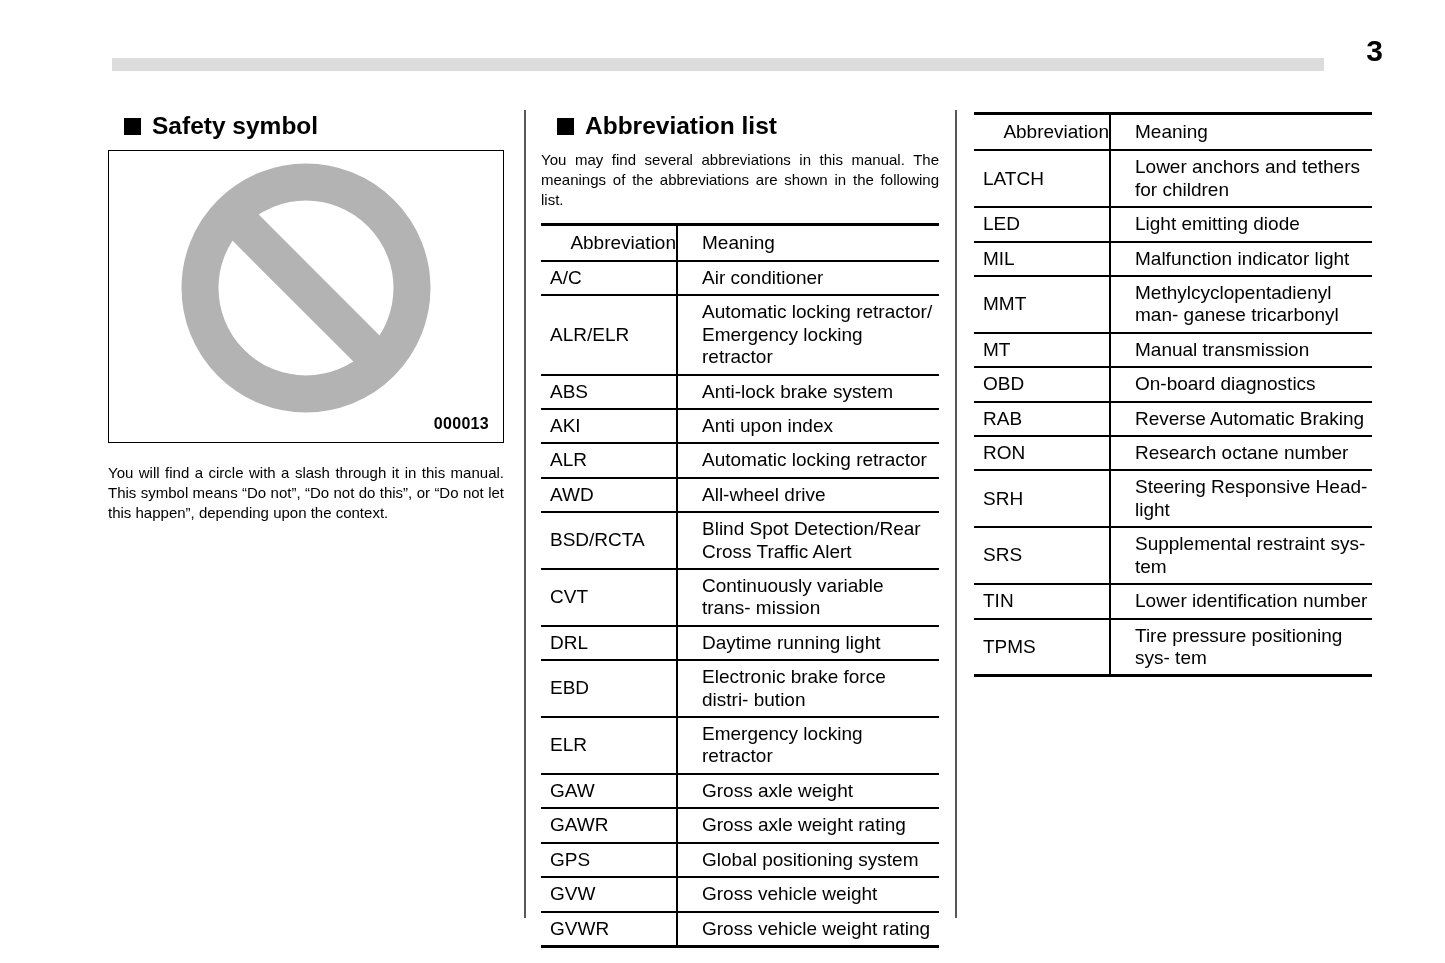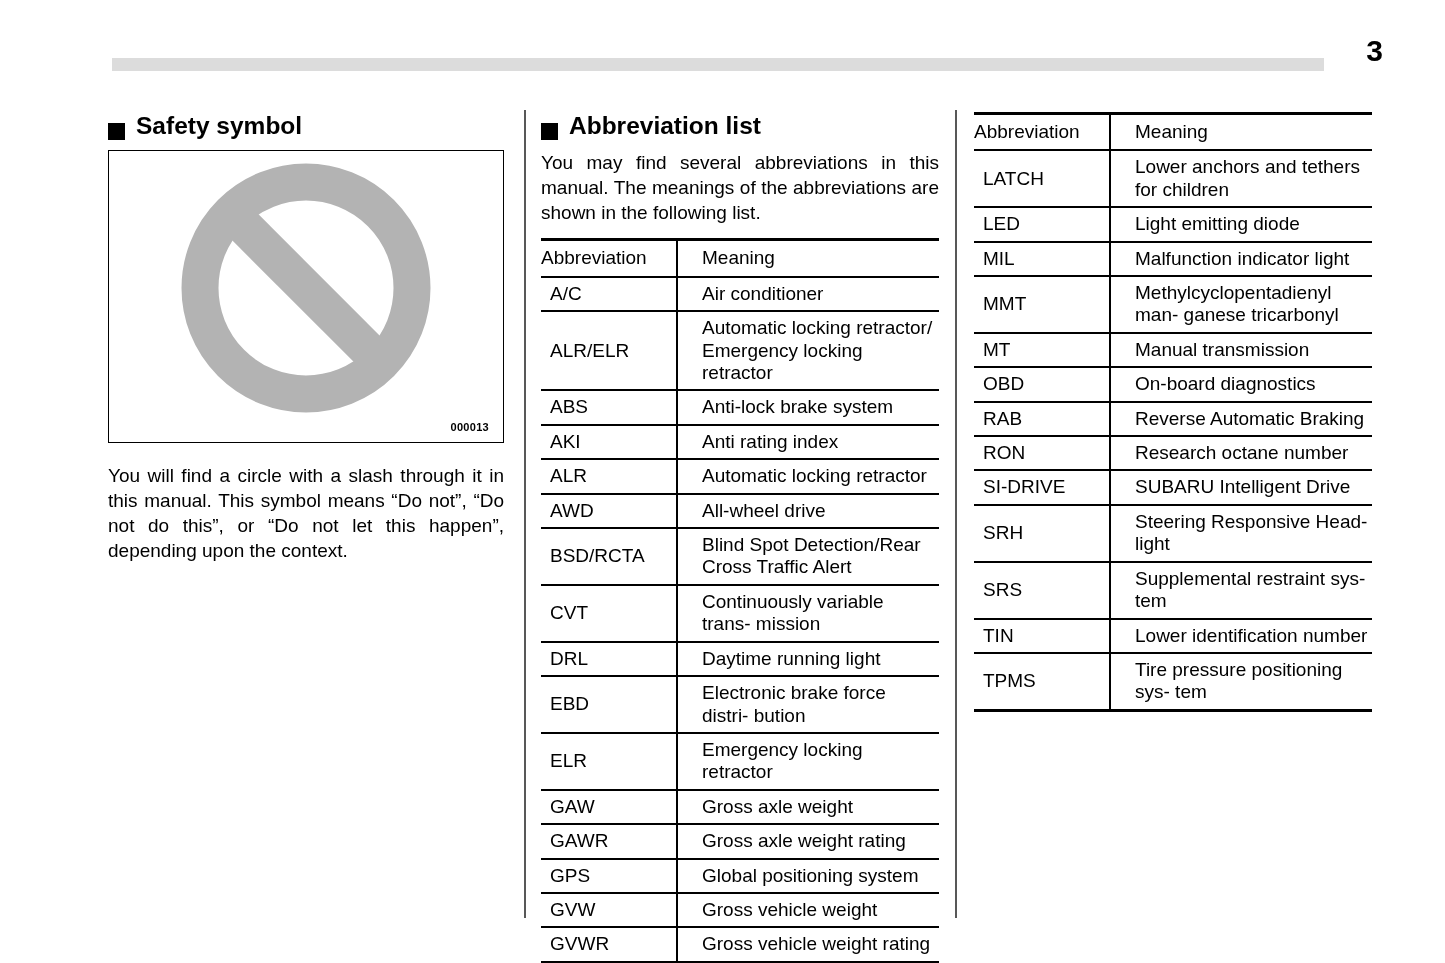--- a/index.html
+++ b/index.html
@@ -53,23 +53,23 @@
   }
   .col-1 { left: 108px; width: 400px; }
   .col-2 { left: 541px; width: 400px; }
   .col-3 { left: 974px; width: 400px; }
 
   
   .section-heading {
     font-size: 24.5px;
     font-weight: bold;
     line-height: 1.15;
-    margin: 0 0 10px 0;
+    margin: 0 0 10px 16px;
     display: flex;
-    align-items: flex-end;
+    align-items: center;
     white-space: nowrap;
   }
   .heading-square {
     display: inline-block;
     width: 17px;
     height: 17px;
     background: #000000;
     margin-right: 11px;
     flex: 0 0 auto;
   }
@@ -87,28 +87,28 @@
   .figure-box svg {
     position: absolute;
     left: 50%;
     top: 12px;
     transform: translateX(-50%);
   }
   .figure-code {
     position: absolute;
     right: 14px;
     bottom: 9px;
-    font-size: 11px;
+    font-size: 16px;
     font-weight: bold;
     letter-spacing: 0.3px;
   }
 
   
   .body-text {
-    font-size: 19px;
+    font-size: 15px;
     line-height: 1.32;
     text-align: justify;
     text-justify: inter-word;
     margin: 20px 0 0 0;
     width: 396px;
   }
   .body-text.intro {
     width: 398px;
     margin-top: 0px;
   }
@@ -137,21 +137,21 @@
     text-align: center;
     padding-top: 6px;
     padding-bottom: 6px;
   }
   .abbr-table .c-abbr {
     width: 135px;
     padding-left: 9px;
     border-right: 2px solid #000000;
     text-align: left;
   }
-  .abbr-table thead .c-abbr { text-align: left; padding-left: 0; }
+  .abbr-table thead .c-abbr { text-align: right; padding-left: 0; }
   .abbr-table .c-mean {
     padding-left: 24px;
     padding-right: 4px;
     text-align: left;
   }
   .abbr-table tbody tr:last-child td {
     border-bottom: 3.5px solid #000000;
   }
 </style>
 </head>
@@ -205,21 +205,21 @@
         <tr>
           <td class="c-abbr">ALR/ELR</td>
           <td class="c-mean">Automatic locking retractor/ Emergency locking retractor</td>
         </tr>
         <tr>
           <td class="c-abbr">ABS</td>
           <td class="c-mean">Anti-lock brake system</td>
         </tr>
         <tr>
           <td class="c-abbr">AKI</td>
-          <td class="c-mean">Anti rating index</td>
+          <td class="c-mean">Anti upon index</td>
         </tr>
         <tr>
           <td class="c-abbr">ALR</td>
           <td class="c-mean">Automatic locking retractor</td>
         </tr>
         <tr>
           <td class="c-abbr">AWD</td>
           <td class="c-mean">All-wheel drive</td>
         </tr>
         <tr>
@@ -301,24 +301,20 @@
         </tr>
         <tr>
           <td class="c-abbr">RAB</td>
           <td class="c-mean">Reverse Automatic Braking</td>
         </tr>
         <tr>
           <td class="c-abbr">RON</td>
           <td class="c-mean">Research octane number</td>
         </tr>
         <tr>
-          <td class="c-abbr">SI-DRIVE</td>
-          <td class="c-mean">SUBARU Intelligent Drive</td>
-        </tr>
-        <tr>
           <td class="c-abbr">SRH</td>
           <td class="c-mean">Steering Responsive Head- light</td>
         </tr>
         <tr>
           <td class="c-abbr">SRS</td>
           <td class="c-mean">Supplemental restraint sys- tem</td>
         </tr>
         <tr>
           <td class="c-abbr">TIN</td>
           <td class="c-mean">Lower identification number</td>

